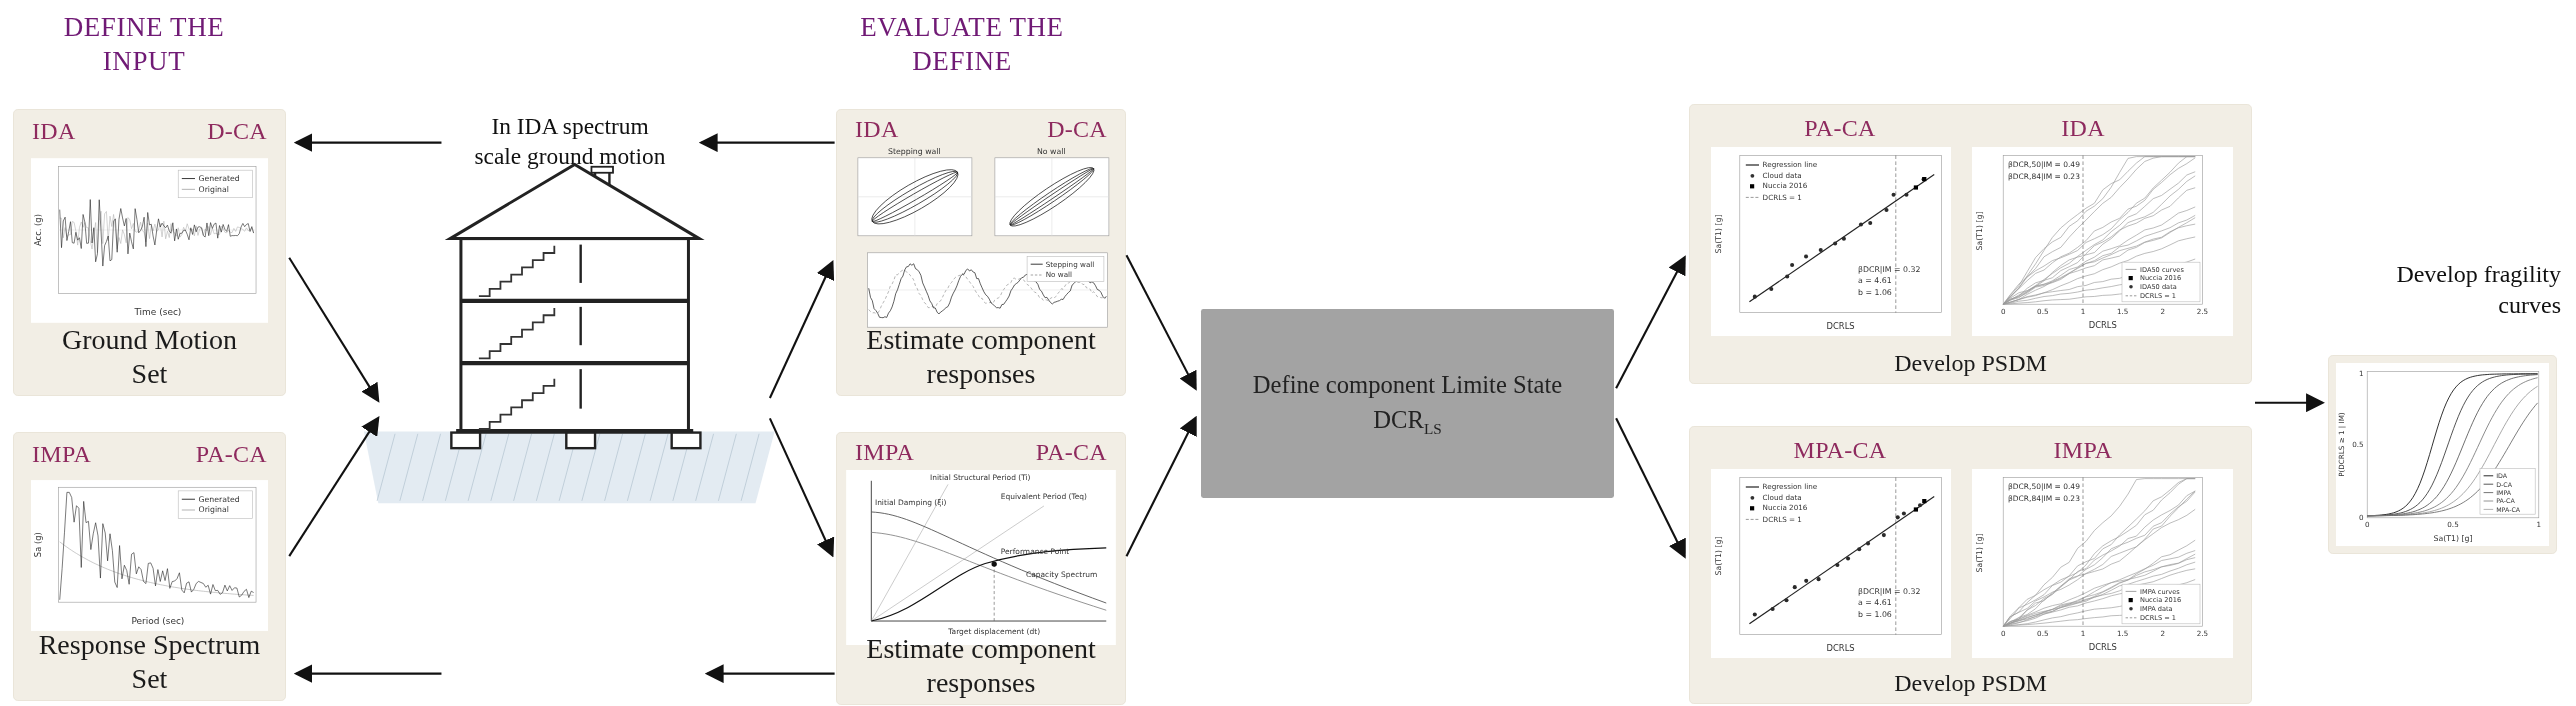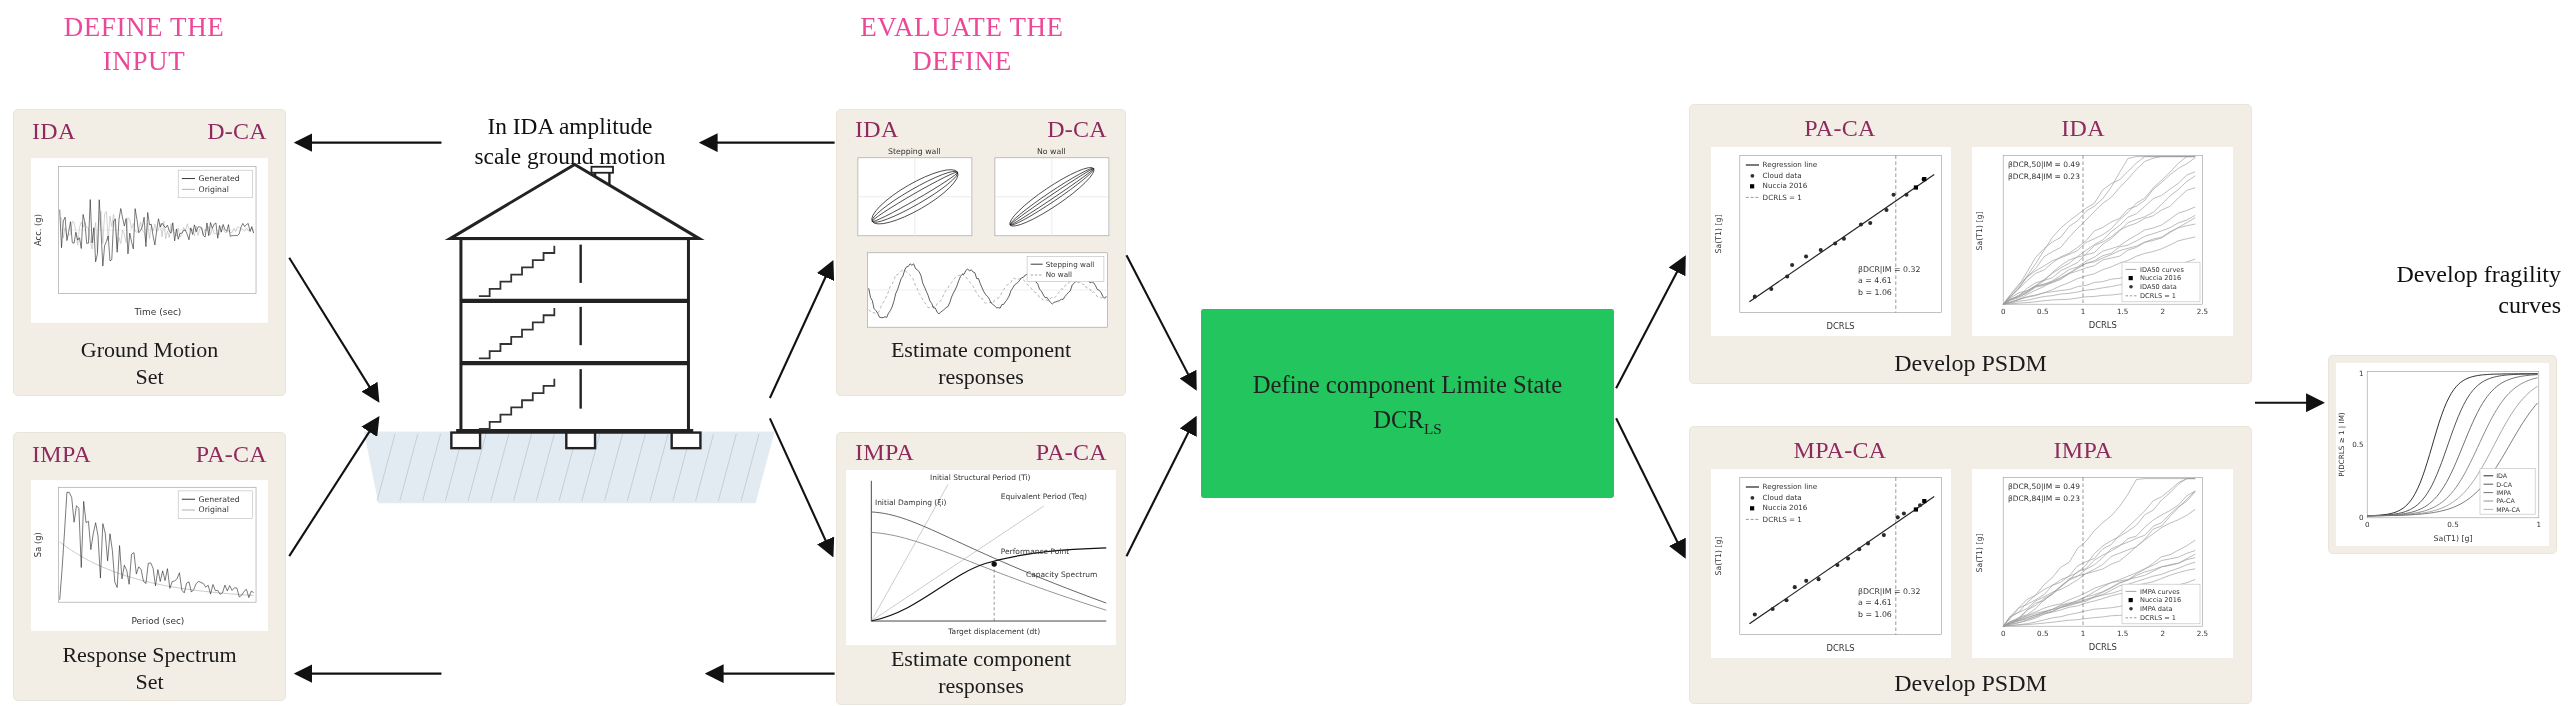--- a/index.html
+++ b/index.html
@@ -1,44 +1,44 @@
 <!DOCTYPE html>
 <html style="font-size:9.6px"><head>
 <meta charset="utf-8">
 <style>
   html,body{margin:0;padding:0;background:#fff;}
   #fig{position:relative;width:2576px;height:706px;background:#fff;overflow:hidden;
        font-family:"Liberation Serif","DejaVu Serif",serif;color:#111;}
   .box{position:absolute;background:#f2eee5;border:0.6px solid #eae5d9;border-radius:4.8px;}
   .tag{position:absolute;font-size:24px;color:#8e2a5e;letter-spacing:0.3px;}
-  .caption{position:absolute;left:0;right:0;bottom:4.8px;text-align:center;font-size:22px;
+  .caption{position:absolute;left:0;right:0;bottom:4.8px;text-align:center;font-size:28px;
            color:#1b1b1b;white-space:pre-line;line-height:1.2;}
-  .hdr{position:absolute;text-align:center;font-size:27px;color:#ec4899;
+  .hdr{position:absolute;text-align:center;font-size:27px;color:#701a75;
        white-space:pre-line;line-height:1.28;letter-spacing:0.6px;}
   .note{position:absolute;text-align:center;font-size:23.4px;color:#101010;
         white-space:pre-line;line-height:1.28;}
-  .bluebox{position:absolute;background:#22c55e;border-radius:2.4px;display:flex;
+  .bluebox{position:absolute;background:#a3a3a3;border-radius:2.4px;display:flex;
            align-items:center;justify-content:center;text-align:center;
            font-size:24.6px;color:#222;line-height:1.4;}
   .plot{position:absolute;}
   sub{font-size:0.62em;text-align:right;}
   svg text{font-family:"DejaVu Sans","Liberation Sans",sans-serif;fill:#333;}
   #arrows{position:absolute;left:0;top:0;pointer-events:none;}
 </style>
 </head>
 <body>
 
 <div id="fig">
 
   <div class="hdr" style="left:24px;top:9.6px;width:240px">DEFINE THE
 INPUT</div>
   <div class="hdr" style="left:839px;top:9.6px;width:246px">EVALUATE THE
 DEFINE</div>
 
-  <div class="note" style="left:438px;top:112px;width:264px">In IDA amplitude
+  <div class="note" style="left:438px;top:112px;width:264px">In IDA spectrum
 scale ground motion</div>
   <div class="note" style="left:2333px;top:259px;width:228px;text-align:right;font-size:24px">Develop fragility
 curves</div>
 
   <div class="box" style="left:13px;top:109px;width:271px;height:285px">
     <div class="tag" style="left:18px;top:8.4px">IDA</div>
     <div class="tag" style="right:18px;top:8.4px">D-CA</div>
     <svg class="plot" style="left:17px;top:48px" width="237" height="165" viewBox="0 0 396 275">
       <rect x="0" y="0" width="396" height="275" fill="#fff"></rect>
       <rect x="46" y="14" width="330" height="212" fill="#fff" stroke="#999"></rect>

